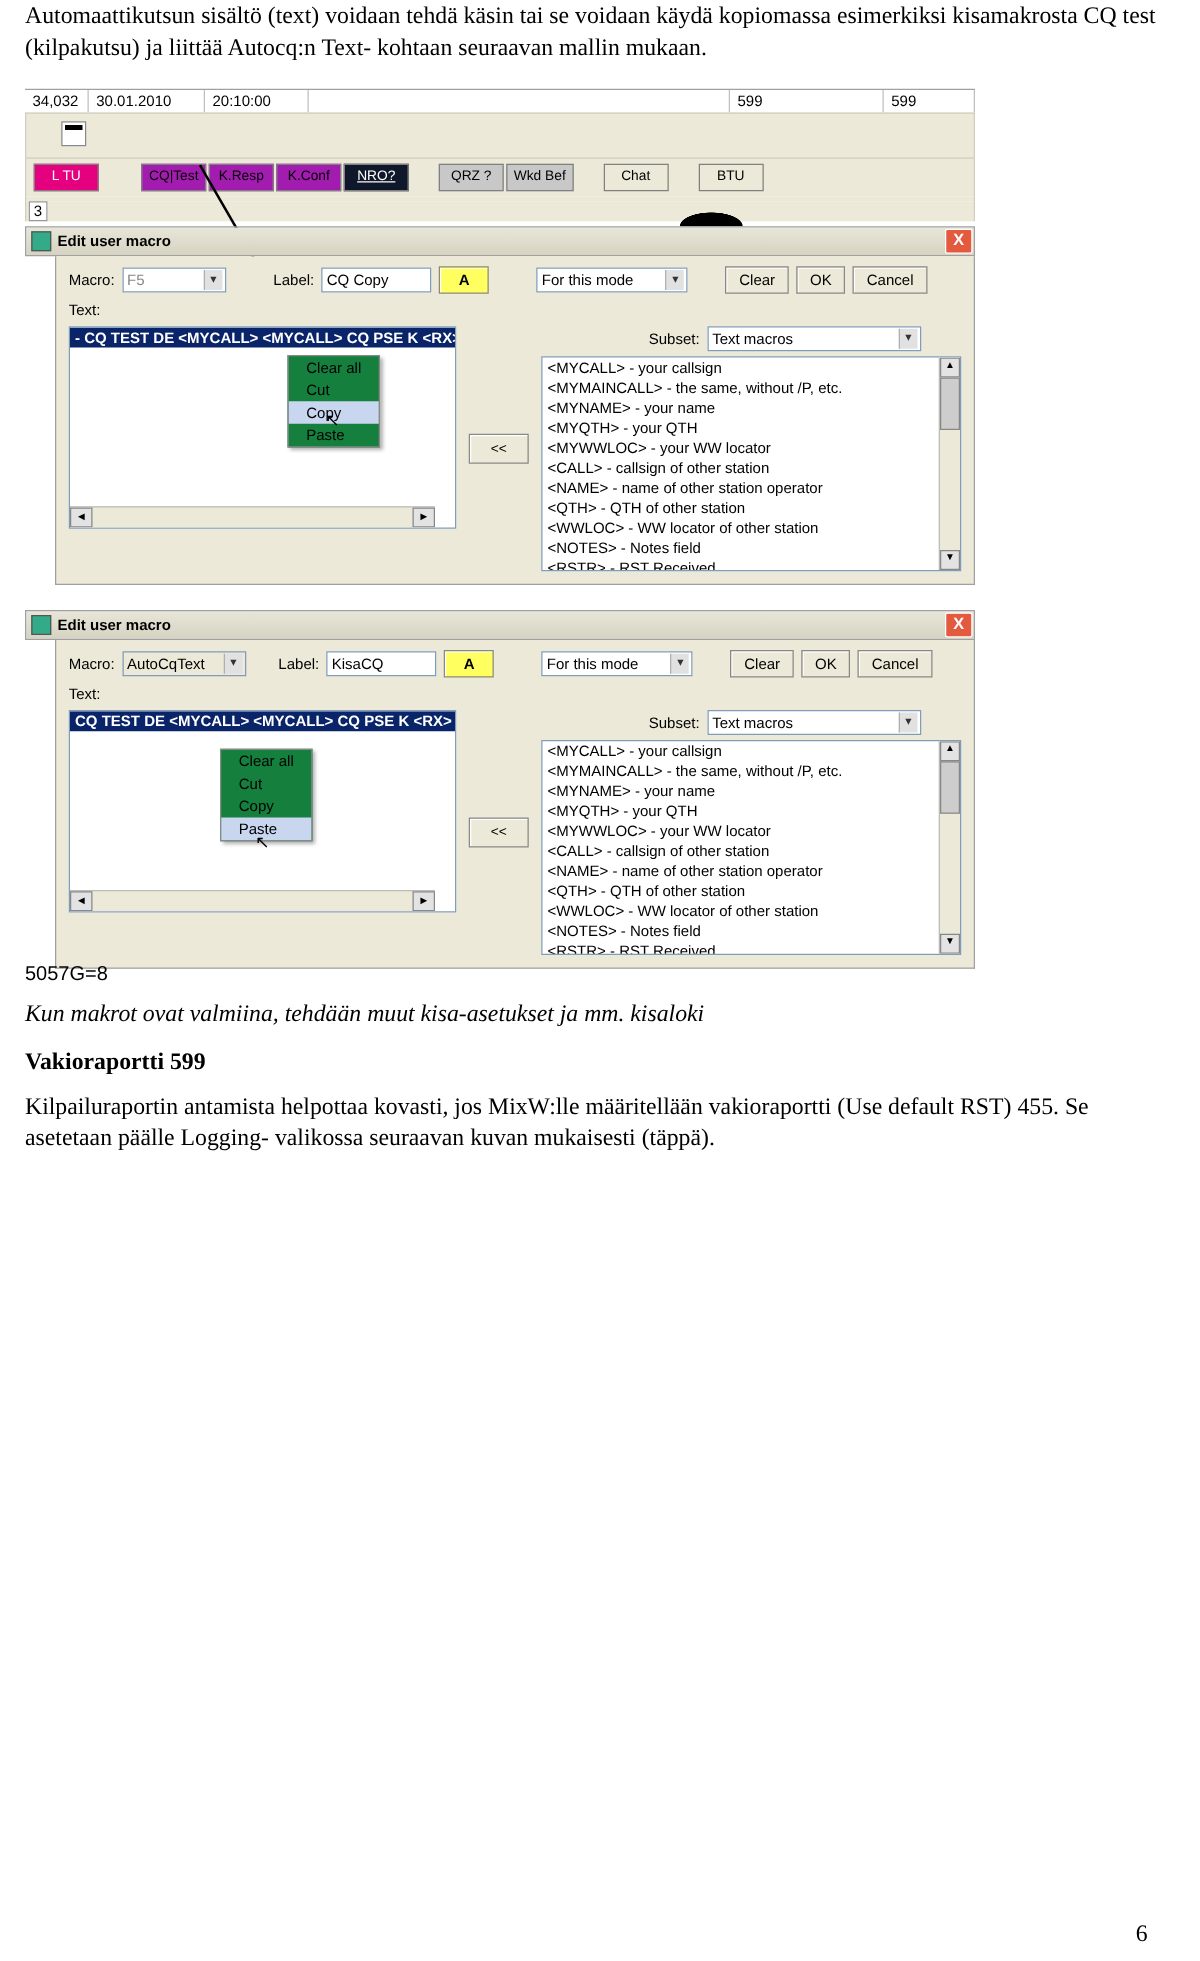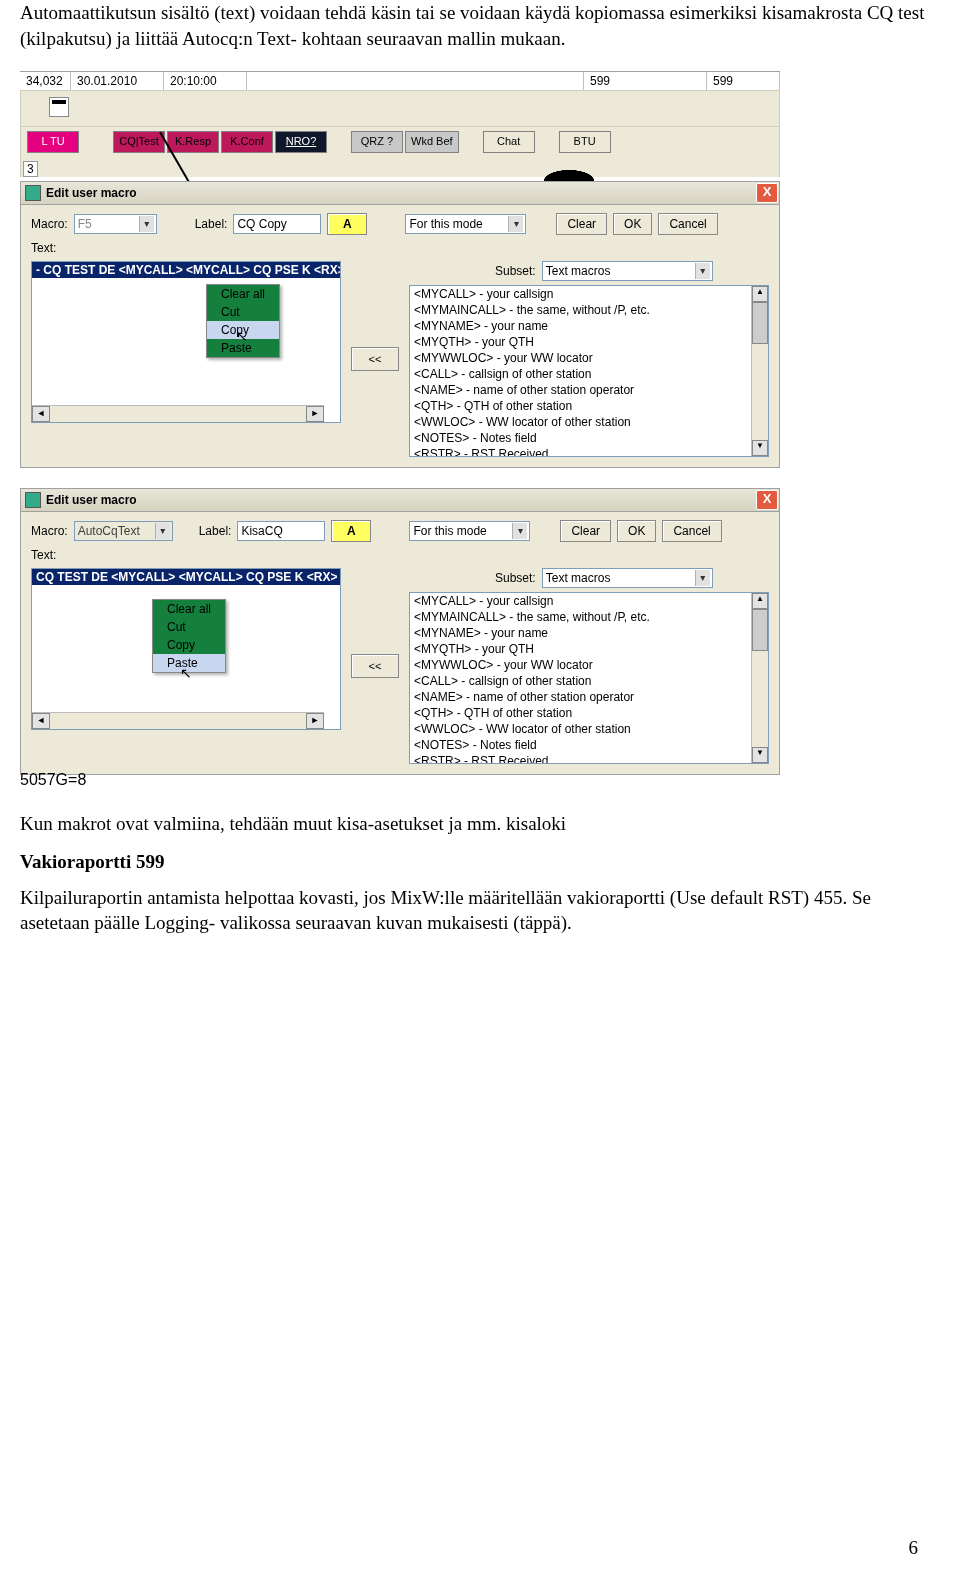--- a/index.html
+++ b/index.html
@@ -78,21 +78,21 @@
     font-size: 11px;
     border: 1px solid #808080;
     background: #ece9d8;
     text-align:center;
     min-width: 40px;
     height: 16px;
     line-height: 14px;
     display:inline-block;
   }
   .mbtn.red { background:#e4007f; color:#fff;}
-  .mbtn.yel { background:#be185d; }
+  .mbtn.yel { background:#a21caf; }
   .mbtn.grn { background:#0f172a; color:#fff;text-decoration:underline;}
   .mbtn.gry { background:#c8c8c8;}
 
   .spacer18 { height:4px; background:#ece9d8; border-left:1px solid #d0cdbf; border-right:1px solid #d0cdbf;}
   .halfblack{
     background:#ece9d8;
     border-left:1px solid #d0cdbf;border-right:1px solid #d0cdbf;
     height:16px; position:relative;
   }
   .halfblack::after{content:'';position:absolute;right:160px;top:-2px;width:100px;height:22px;background:radial-gradient(ellipse at bottom, #000 35%, transparent 36%);}
@@ -122,20 +122,21 @@
     background:#e35a3f;
     border:1px solid #fff;
     color:#fff; font-weight:bold;
     font-size:13px; text-align:center; line-height:16px;
     border-radius:2px;
   }
   .winbody {
     background:#ece9d8;
     border:1px solid #a0a0a0; border-top:none;
     padding:8px 10px 10px 10px;
+    margin-left:24px;
   }
   .row{display:flex; align-items:center; gap:6px; margin-bottom:6px;}
   .lbl{font-size:12px;}
   .inp {
     background:#fff; border:1px solid #7f9db9;
     height:18px; padding:0 3px; font-size:12px;
     display:inline-flex; align-items:center;
   }
   .sel {
     background:#f4f4f4; border:1px solid #7f9db9;
@@ -344,21 +345,21 @@
 <div class="screenshot ss2">
   <div class="window">
     <div class="titlebar">
       <span class="ico"></span>
       <span>Edit user macro</span>
       <span class="closebtn">X</span>
     </div>
     <div class="winbody">
       <div class="row">
         <span class="lbl">Macro:</span>
-        <span class="sel" style="width:78px;color:#404040;background:#ece9d8">
+        <span class="sel" style="width:78px;color:#000000;background:#ece9d8">
               <span>AutoCqText</span>
             </span>
         <span style="width:14px"></span>
         <span class="lbl">Label:</span>
         <span class="inp" style="width:80px">
               <span>KisaCQ</span>
             </span>
         <span class="btn abtn">A</span>
         <span style="width:26px"></span>
         <span class="sel" style="width:100px">
@@ -419,20 +420,20 @@
                   <span class="vbtn">▼</span>
                 </div>
           </div>
         </div>
       </div>
     </div>
   </div>
   <div class="tinytxt" style="left:0;bottom:-14px">5057G=8</div>
 </div>
 
-<p style="margin-top:36px;">Kun makrot ovat valmiina, tehdään muut kisa-asetukset ja mm. kisaloki</p>
+<p style="margin-top:24px;font-style:italic;">Kun makrot ovat valmiina, tehdään muut kisa-asetukset ja mm. kisaloki</p>
 
 <p class="bold" style="margin-top:12px;">Vakioraportti 599</p>
 
 <p>Kilpailuraportin antamista helpottaa kovasti, jos MixW:lle määritellään vakioraportti (Use default RST) 455. Se asetetaan päälle Logging- valikossa seuraavan kuvan mukaisesti (täppä).</p>
 
 <span class="pagenum">6</span>
 </div>
 
 </body></html>

